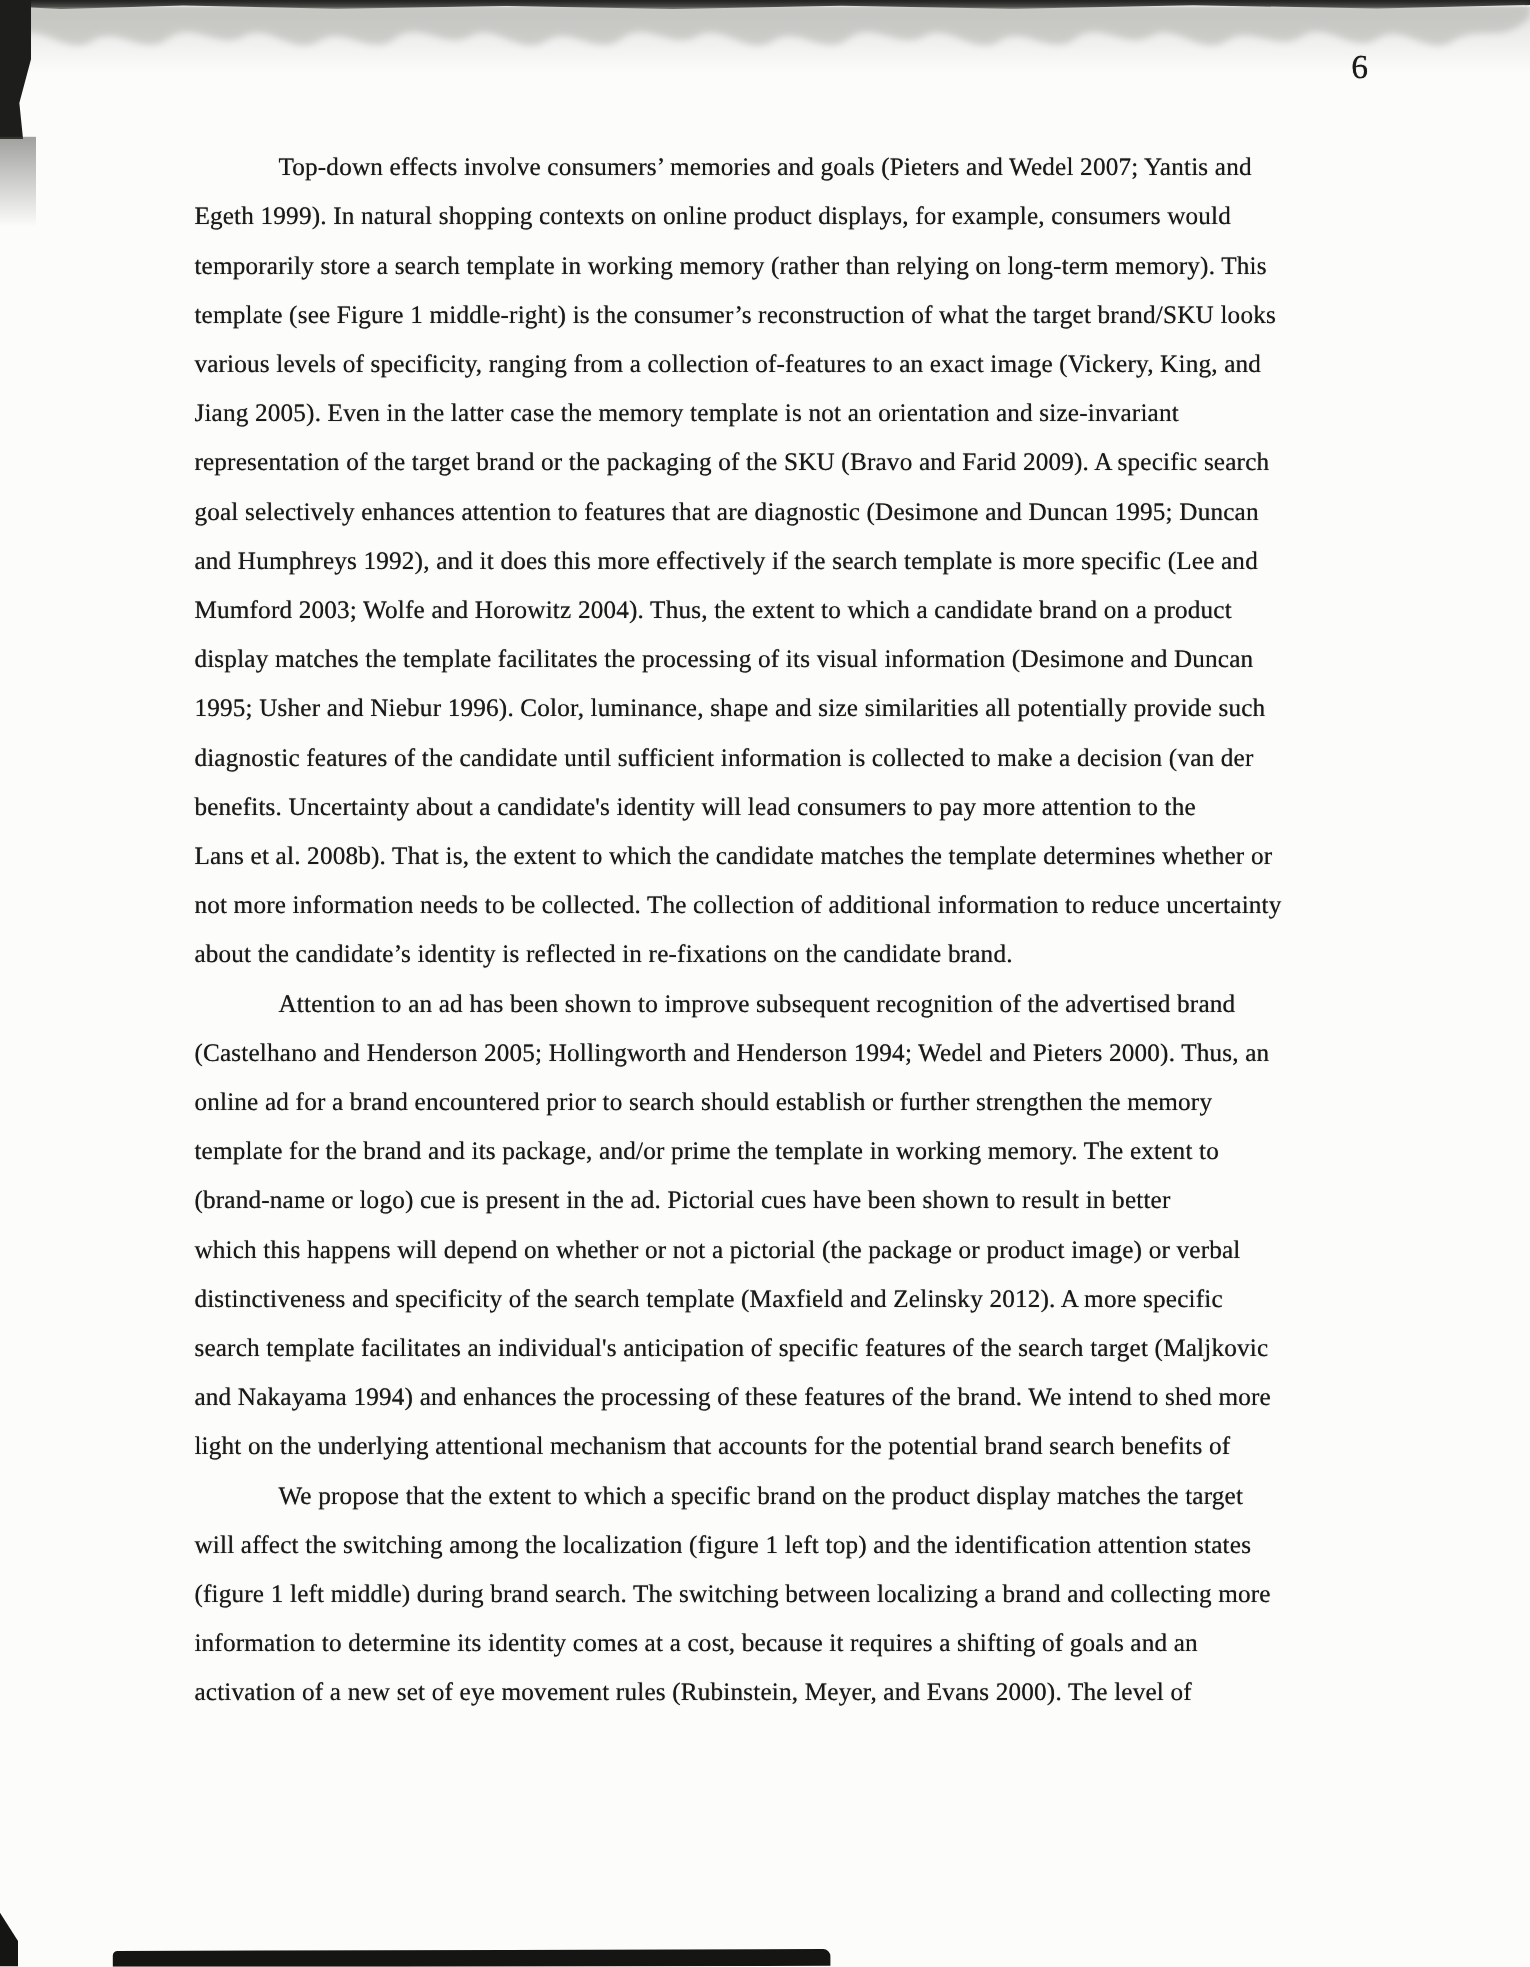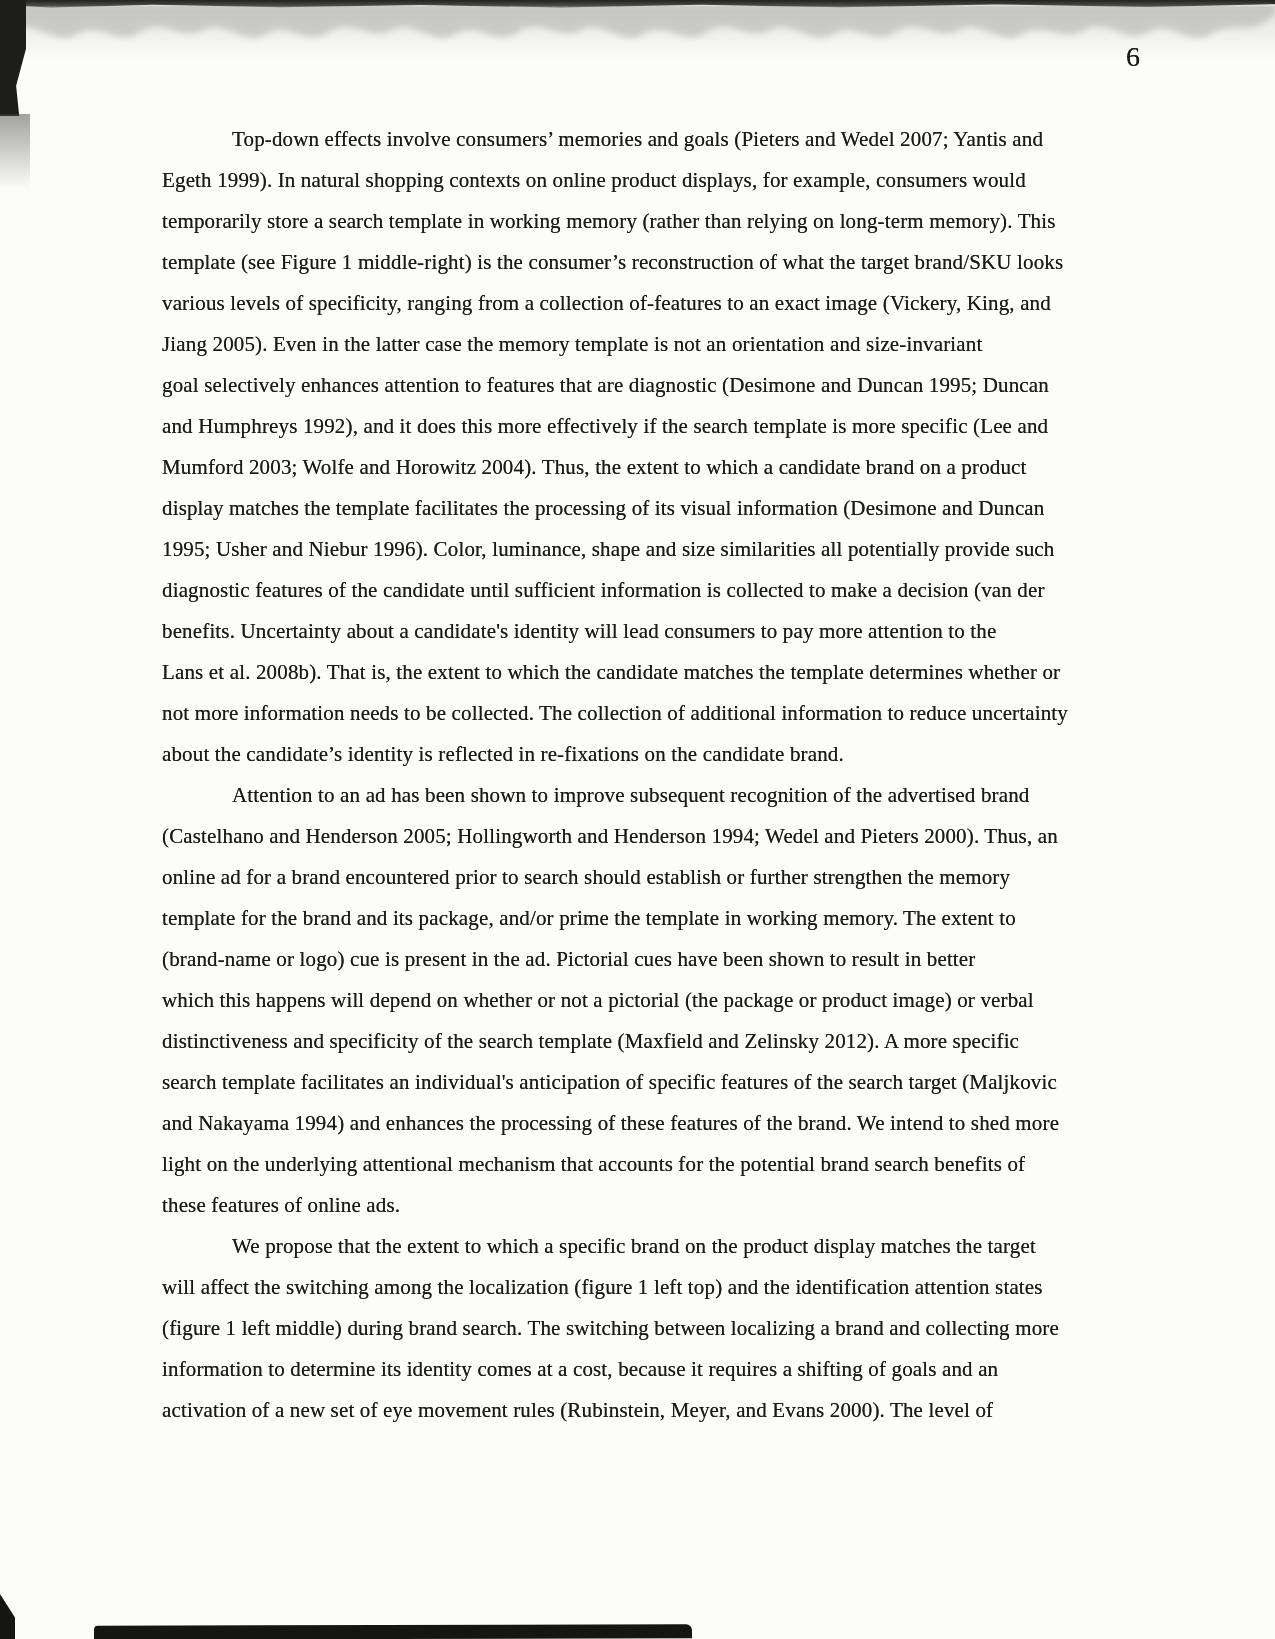--- a/index.html
+++ b/index.html
@@ -102,20 +102,21 @@
   <div id="page-number">6</div>
 
   <div id="text-block">
       <div class="paragraph">
         <div class="line indent">Top-down effects involve consumers’ memories and goals (Pieters and Wedel 2007; Yantis and</div>
         <div class="line">Egeth 1999). In natural shopping contexts on online product displays, for example, consumers would</div>
         <div class="line">temporarily store a search template in working memory (rather than relying on long-term memory). This</div>
         <div class="line">template (see Figure 1 middle-right) is the consumer’s reconstruction of what the target brand/SKU looks</div>
         <div class="line">various levels of specificity, ranging from a collection of-features to an exact image (Vickery, King, and</div>
         <div class="line">Jiang 2005). Even in the latter case the memory template is not an orientation and size-invariant</div>
+        <div class="line">representation of the target brand or the packaging of the SKU (Bravo and Farid 2009). A specific search</div>
         <div class="line">goal selectively enhances attention to features that are diagnostic (Desimone and Duncan 1995; Duncan</div>
         <div class="line">and Humphreys 1992), and it does this more effectively if the search template is more specific (Lee and</div>
         <div class="line">Mumford 2003; Wolfe and Horowitz 2004). Thus, the extent to which a candidate brand on a product</div>
         <div class="line">display matches the template facilitates the processing of its visual information (Desimone and Duncan</div>
         <div class="line">1995; Usher and Niebur 1996). Color, luminance, shape and size similarities all potentially provide such</div>
         <div class="line">diagnostic features of the candidate until sufficient information is collected to make a decision (van der</div>
         <div class="line">benefits. Uncertainty about a candidate's identity will lead consumers to pay more attention to the</div>
         <div class="line">Lans et al. 2008b). That is, the extent to which the candidate matches the template determines whether or</div>
         <div class="line">not more information needs to be collected. The collection of additional information to reduce uncertainty</div>
         <div class="line">about the candidate’s identity is reflected in re-fixations on the candidate brand.</div>
@@ -124,21 +125,20 @@
         <div class="line indent">Attention to an ad has been shown to improve subsequent recognition of the advertised brand</div>
         <div class="line">(Castelhano and Henderson 2005; Hollingworth and Henderson 1994; Wedel and Pieters 2000). Thus, an</div>
         <div class="line">online ad for a brand encountered prior to search should establish or further strengthen the memory</div>
         <div class="line">template for the brand and its package, and/or prime the template in working memory. The extent to</div>
         <div class="line">(brand-name or logo) cue is present in the ad. Pictorial cues have been shown to result in better</div>
         <div class="line">which this happens will depend on whether or not a pictorial (the package or product image) or verbal</div>
         <div class="line">distinctiveness and specificity of the search template (Maxfield and Zelinsky 2012). A more specific</div>
         <div class="line">search template facilitates an individual's anticipation of specific features of the search target (Maljkovic</div>
         <div class="line">and Nakayama 1994) and enhances the processing of these features of the brand. We intend to shed more</div>
         <div class="line">light on the underlying attentional mechanism that accounts for the potential brand search benefits of</div>
-        <div class="line">these features of online ads.</div>
       </div>
       <div class="paragraph">
         <div class="line indent">We propose that the extent to which a specific brand on the product display matches the target</div>
         <div class="line">will affect the switching among the localization (figure 1 left top) and the identification attention states</div>
         <div class="line">(figure 1 left middle) during brand search. The switching between localizing a brand and collecting more</div>
         <div class="line">information to determine its identity comes at a cost, because it requires a shifting of goals and an</div>
         <div class="line">activation of a new set of eye movement rules (Rubinstein, Meyer, and Evans 2000). The level of</div>
       </div>
     </div>
 

